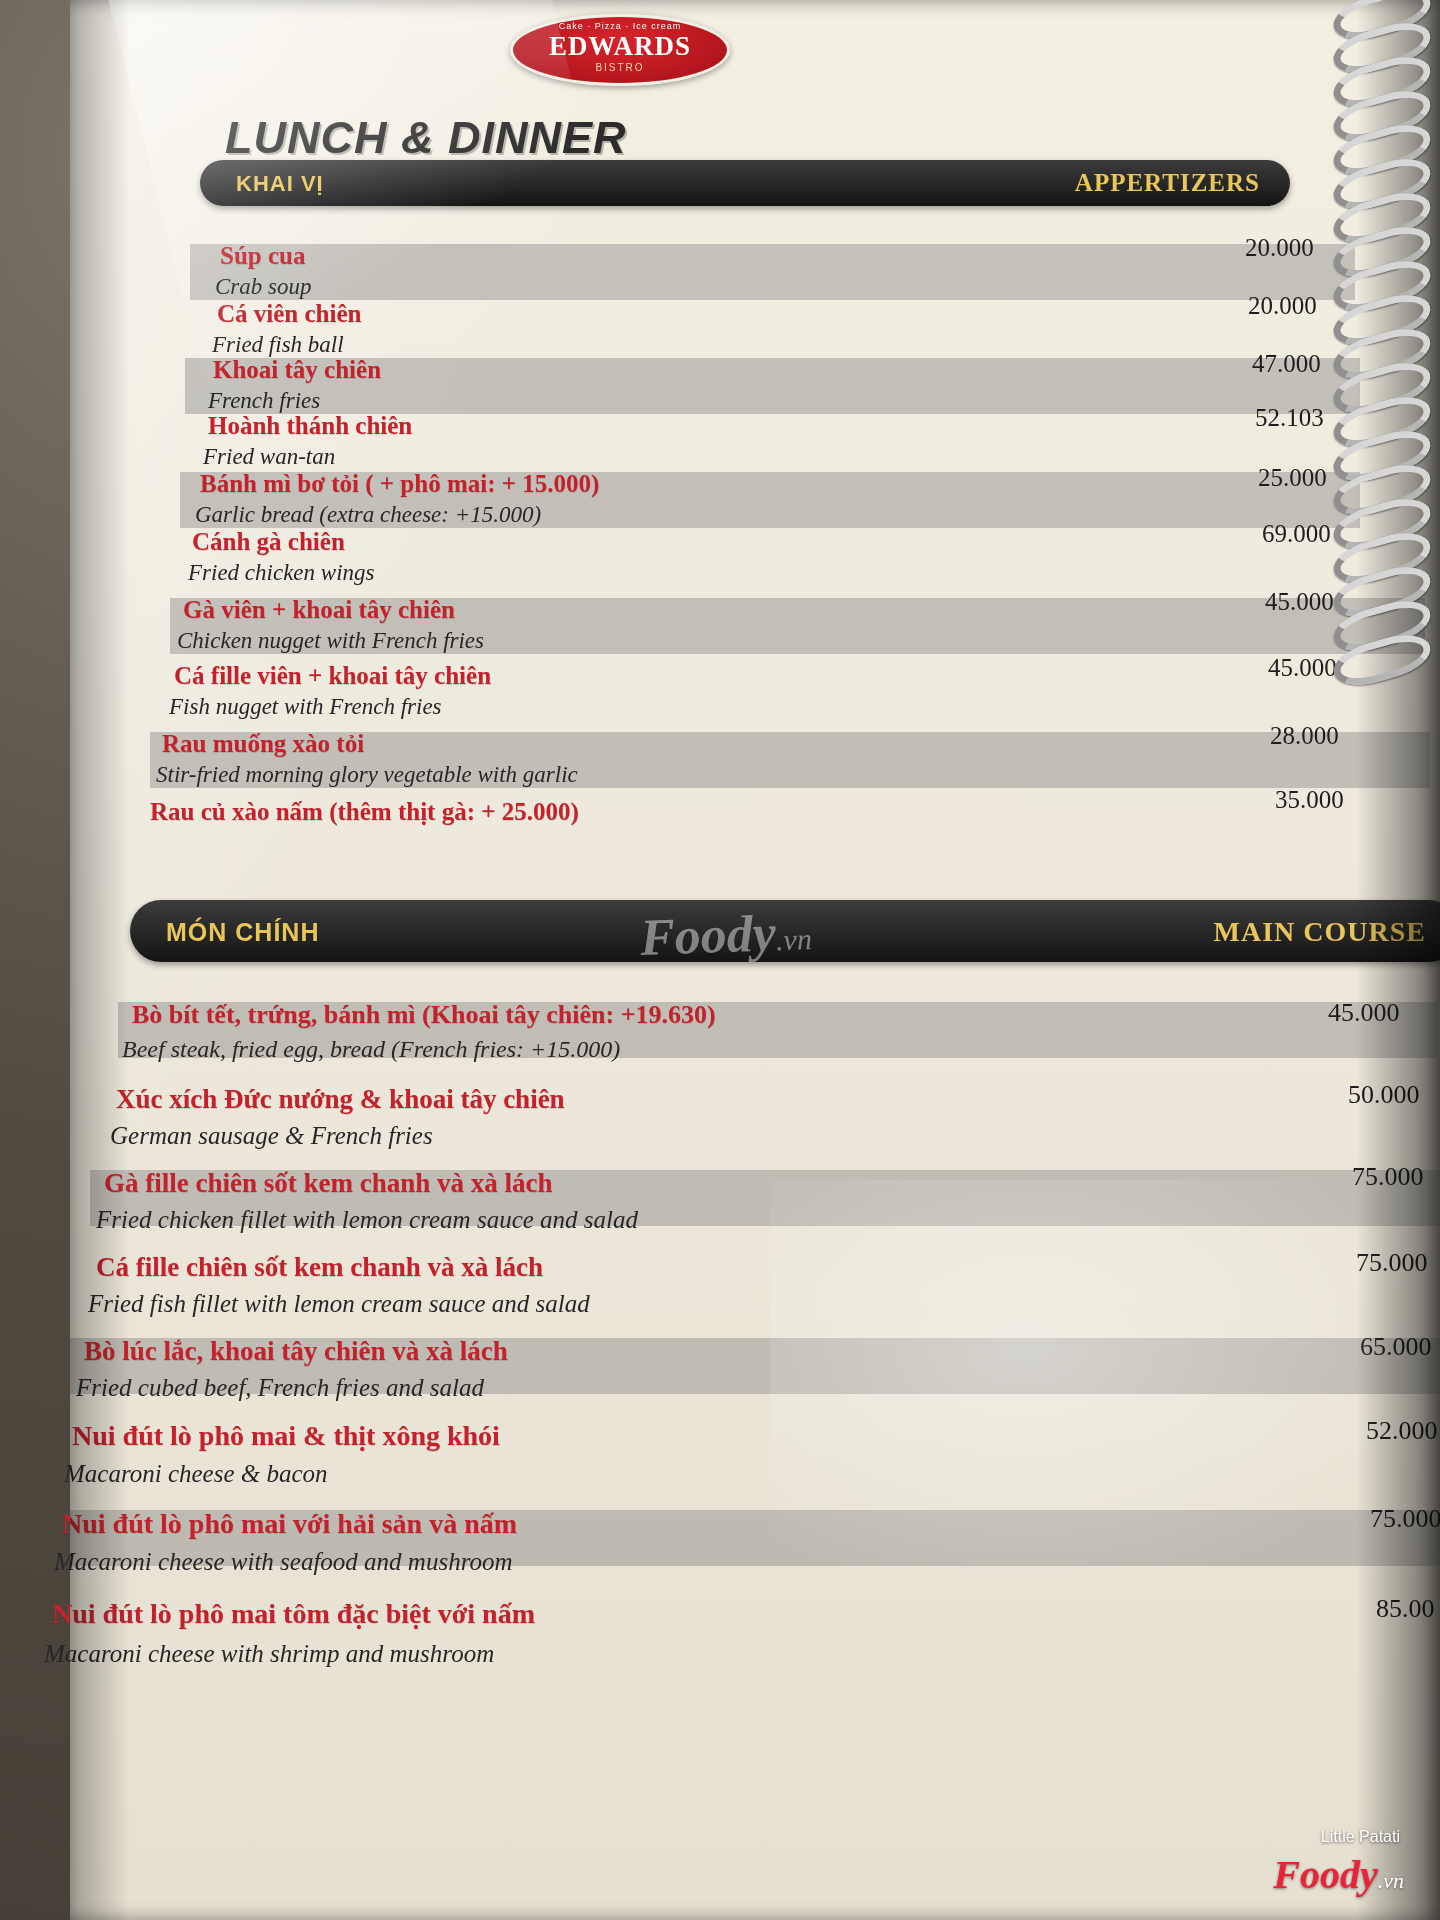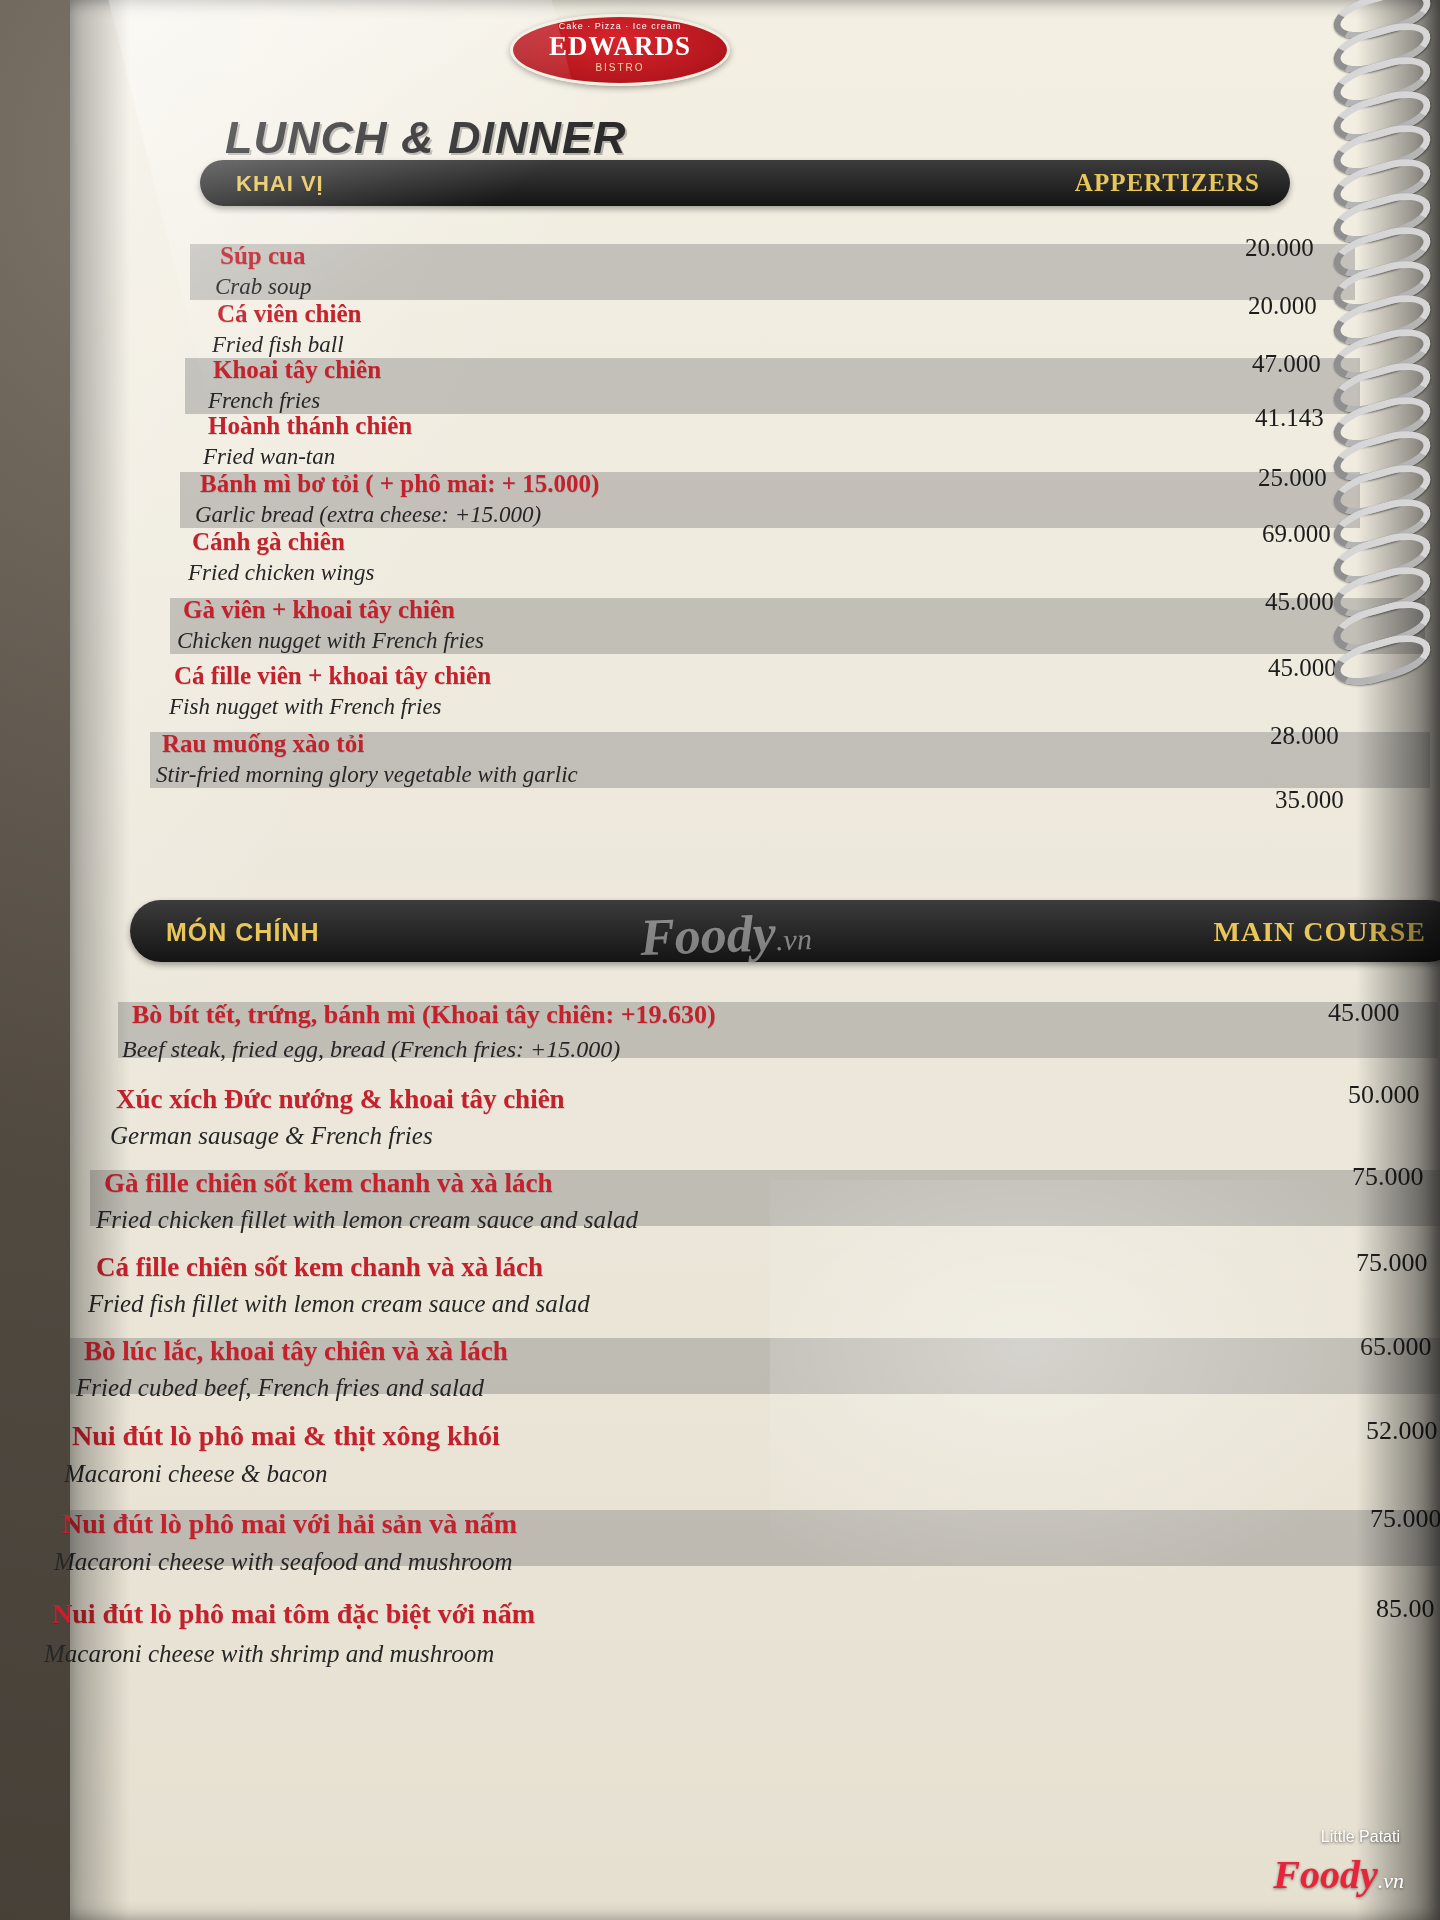--- a/index.html
+++ b/index.html
@@ -292,21 +292,21 @@
     <div class="row" style="top:356px;">
       <div class="band" style="left:115px; width:1175px;"></div>
       <div class="vi-name" style="left:143px; top:0px;">Khoai tây chiên</div>
       <div class="en-name" style="left:138px; top:32px;">French fries</div>
       <div class="price" style="left:1182px; top:-6px;">47.000</div>
     </div>
 
     <div class="row" style="top:412px;">
       <div class="vi-name" style="left:138px; top:0px;">Hoành thánh chiên</div>
       <div class="en-name" style="left:133px; top:32px;">Fried wan-tan</div>
-      <div class="price" style="left:1185px; top:-8px;">41.143</div>
+      <div class="price" style="left:1185px; top:-8px;">52.103</div>
     </div>
 
     <div class="row" style="top:470px;">
       <div class="band" style="left:110px; width:1180px;"></div>
       <div class="vi-name" style="left:130px; top:0px;">Bánh mì bơ tỏi ( + phô mai: + 15.000)</div>
       <div class="en-name" style="left:125px; top:32px;">Garlic bread (extra cheese: +15.000)</div>
       <div class="price" style="left:1188px; top:-6px;">25.000</div>
     </div>
 
     <div class="row" style="top:528px;padding-left:9px;">
@@ -329,20 +329,21 @@
     </div>
 
     <div class="row" style="top:730px;">
       <div class="band" style="left:80px; width:1280px;"></div>
       <div class="vi-name" style="left:92px; top:0px;">Rau muống xào tỏi</div>
       <div class="en-name" style="left:86px; top:32px;">Stir-fried morning glory vegetable with garlic</div>
       <div class="price" style="left:1200px; top:-8px;">28.000</div>
     </div>
 
     <div class="row" style="top:798px;">
+      <div class="vi-name" style="left:80px; top:0px;">Rau củ xào nấm (thêm thịt gà: + 25.000)</div>
       <div class="price" style="left:1205px; top:-12px;">35.000</div>
     </div>
 
     <div class="section-bar" style="left:60px; top:900px; width:1330px; height:62px; border-radius:31px;">
       <span class="vi" style="top:18px; left:36px; font-size:25px;">MÓN CHÍNH</span>
       <span class="en" style="top:16px; right:34px; font-size:28px;">MAIN COURSE</span>
     </div>
 
     <div class="row" style="top:1000px;">
       <div class="band" style="left:48px; width:1320px;"></div>

